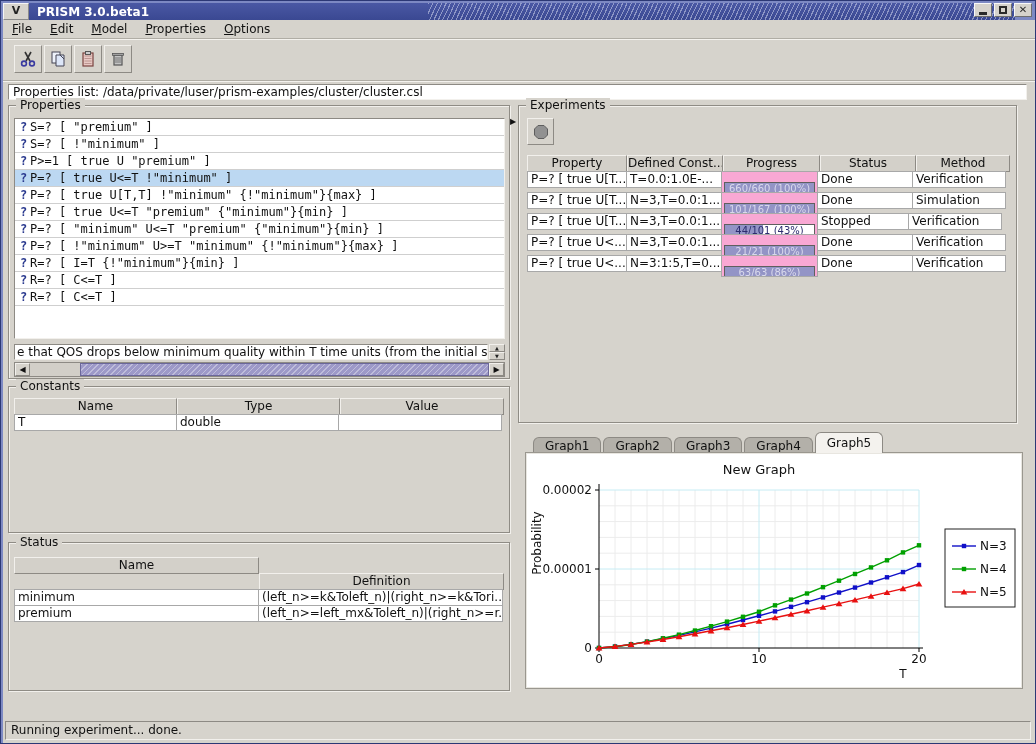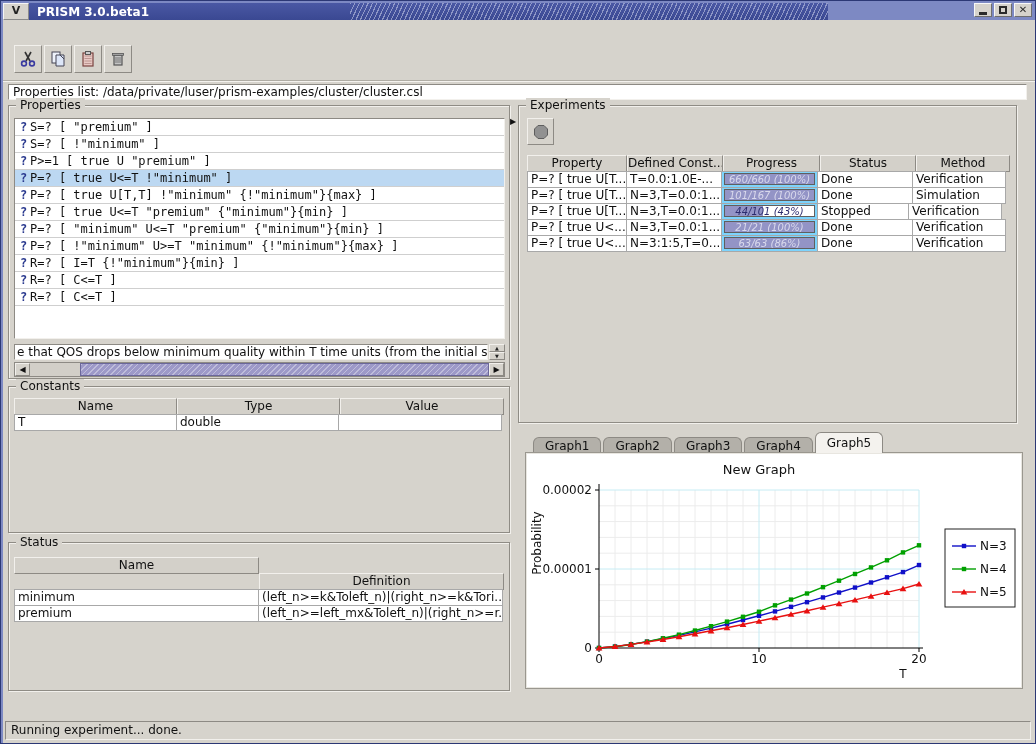--- a/index.html
+++ b/index.html
@@ -1,19 +1,19 @@
 <!DOCTYPE html>
 <html><head>
 <meta charset="utf-8">
 <style>
   html,body{margin:0;padding:0;background:#666;}
   .win{position:relative;width:1036px;height:744px;font-family:"DejaVu Sans","Liberation Sans",sans-serif;
        font-size:12px;color:#111;background:#7d89c3;border:1px solid #2c3875;box-sizing:border-box;overflow:hidden;}
   
-  .titlebar{position:absolute;left:2px;top:2px;width:825px;height:17px;background:linear-gradient(#4a58a4,#3a4892);overflow:hidden;text-decoration:underline;}
+  .titlebar{position:absolute;left:2px;top:2px;width:1012px;height:17px;background:linear-gradient(#4a58a4,#3a4892);overflow:hidden;text-decoration:underline;}
   .titlebar .stripes{position:absolute;right:0;top:0;bottom:0;width:58%;
        background:repeating-linear-gradient(115deg,rgba(205,210,235,.55) 0 1px,transparent 1px 4px);}
   .menu-tab{position:absolute;left:2px;top:2px;width:26px;height:17px;background:#d6d3cc;z-index:3;
        border:1px solid #8a8a8a;border-top-color:#f5f5f5;border-left-color:#f5f5f5;box-sizing:border-box;
        text-align:center;font-weight:bold;font-size:11px;line-height:14px;color:#222;}
   .title-text{position:absolute;left:34px;top:2px;color:#fff;font-weight:bold;font-size:12px;white-space:nowrap;z-index:2;}
   .win-btns{position:absolute;right:3px;top:2px;display:flex;gap:2px;z-index:3;}
   .wbtn{width:18px;height:14px;background:#d6d3cc;border:1px solid;border-color:#f8f8f8 #6e6e6e #6e6e6e #f8f8f8;
        box-sizing:border-box;display:flex;align-items:center;justify-content:center;}
   .g-min{width:8px;height:3px;background:#2a2a2a;margin-top:6px;}
@@ -54,21 +54,21 @@
         background-image:repeating-linear-gradient(135deg,rgba(255,255,255,.35) 0 1px,transparent 1px 4px);
         border:1px solid #6b679a;box-sizing:border-box;}
   
   .tbl{position:absolute;}
   .trow{display:flex;}
   .th{background:#d3d0c9;border:1px solid;border-color:#f2f0ec #8d8a84 #8d8a84 #f2f0ec;box-sizing:border-box;
       text-align:center;font-size:12px;height:17px;line-height:15px;overflow:hidden;white-space:nowrap;}
   .td{background:#fff;border:1px solid #a8a8a8;margin:-1px 0 0 -1px;box-sizing:border-box;height:17px;line-height:15px;
       font-size:12px;padding:0 3px;overflow:hidden;white-space:nowrap;}
   .td.first{margin-left:0;}
-  .td.prog{background:#7dd3fc;padding:1px 2px;font-style:italic;}
+  .td.prog{background:#f9a8d4;padding:10px 2px;}
   .pbar{position:relative;height:12px;background:#fff;border:1px solid #5f5f5f;box-sizing:border-box;overflow:hidden;}
   .pfill{position:absolute;left:0;top:0;bottom:0;background:#9394c6;}
   .ptext{position:absolute;left:0;right:0;top:0;bottom:0;text-align:center;font-size:10px;line-height:10px;}
   
   .vsplit{position:absolute;left:507px;top:85px;width:7px;height:586px;}
   .vsplit .tri{position:absolute;left:0;top:12px;font-size:8px;color:#111;}
   .hsplit{position:absolute;left:515px;top:404px;width:505px;height:8px;}
   
   .stopbtn{position:absolute;left:8px;top:12px;width:27px;height:27px;background:#d6d3cc;box-sizing:border-box;
       border:1px solid;border-color:#f2f0ec #8d8a84 #8d8a84 #f2f0ec;display:flex;align-items:center;justify-content:center;}
@@ -106,20 +106,21 @@
     <div class="wbtn">
         <span class="g-max"></span>
       </div>
     <div class="wbtn">
         <span class="g-close">✕</span>
       </div>
   </div>
 
   <div class="app">
 
+    <div class="menubar" id="menubar"><span class="menu-item">File</span><span class="menu-item">Edit</span><span class="menu-item">Model</span><span class="menu-item">Properties</span><span class="menu-item">Options</span></div>
 
     <div class="toolbar">
       <div class="tbtn" style="left:11px">
         <svg width="18" height="18" viewBox="0 0 18 18">
           <path d="M6 2 L11 11 M12 2 L7 11" stroke="#333" stroke-width="1.6" fill="none"></path>
           <circle cx="5" cy="13.5" r="2.4" fill="none" stroke="#3a3aa0" stroke-width="1.6"></circle>
           <circle cx="13" cy="13.5" r="2.4" fill="none" stroke="#3a3aa0" stroke-width="1.6"></circle>
         </svg>
       </div>
       <div class="tbtn" style="left:41px">

